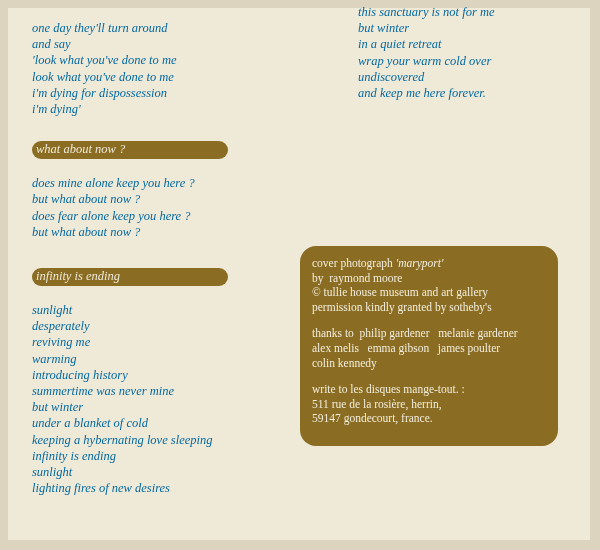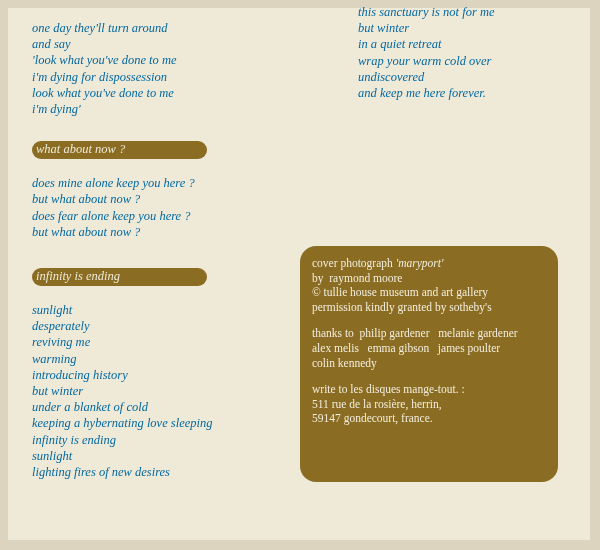--- a/index.html
+++ b/index.html
@@ -53,21 +53,21 @@
   }
   .lyric-block {
     margin: 0;
   }
   .section-bar {
     position: relative;
     height: 18px;
     background: #8a6d22;
     border-radius: 9px;
     margin: 14px 0 16px 0;
-    width: 175px;
+    width: 196px;
     display: flex;
     align-items: center;
   }
   .section-bar .section-label {
     position: absolute;
     left: 4px;
     top: 1px;
     font-style: italic;
     font-size: 12.5px;
     color: #efe9d8;
@@ -75,21 +75,21 @@
   }
   .gap-10 { height: 10px; }
   .gap-14 { height: 14px; }
 
   
   .credits-box {
     position: absolute;
     left: 300px;
     top: 246px;
     width: 258px;
-    height: 236px;
+    height: 200px;
     background: #8a6d22;
     border-radius: 16px;
     color: #f3eddd;
     padding: 10px 12px 10px 12px;
     box-sizing: border-box;
   }
   .credits-line {
     font-size: 11.5px;
     line-height: 14.6px;
     white-space: pre;
@@ -110,22 +110,22 @@
   <div class="frame-bottom"></div>
   <div class="frame-left"></div>
   <div class="frame-right"></div>
 
   <div class="col-left">
 
     <div class="lyric-block">
       <div class="lyric-line">one day they'll turn around</div>
       <div class="lyric-line">and say</div>
       <div class="lyric-line">'look what you've done to me</div>
+      <div class="lyric-line">look what you've done to me</div>
       <div class="lyric-line">i'm dying for dispossession</div>
-      <div class="lyric-line">look what you've done to me</div>
       <div class="lyric-line">i'm dying'</div>
     </div>
 
     <div class="gap-10"></div>
 
     <div class="section-bar">
       <span class="section-label">what about now ?</span>
     </div>
 
     <div class="lyric-block">
@@ -140,20 +140,21 @@
     <div class="section-bar">
       <span class="section-label">infinity is ending</span>
     </div>
 
     <div class="lyric-block">
       <div class="lyric-line">sunlight</div>
       <div class="lyric-line">desperately</div>
       <div class="lyric-line">reviving me</div>
       <div class="lyric-line">warming</div>
       <div class="lyric-line">introducing history</div>
+      <div class="lyric-line">summertime was never mine</div>
       <div class="lyric-line">but winter</div>
       <div class="lyric-line">under a blanket of cold</div>
       <div class="lyric-line">keeping a hybernating love sleeping</div>
       <div class="lyric-line">infinity is ending</div>
       <div class="lyric-line">sunlight</div>
       <div class="lyric-line">lighting fires of new desires</div>
 
     </div>
   </div>
 

